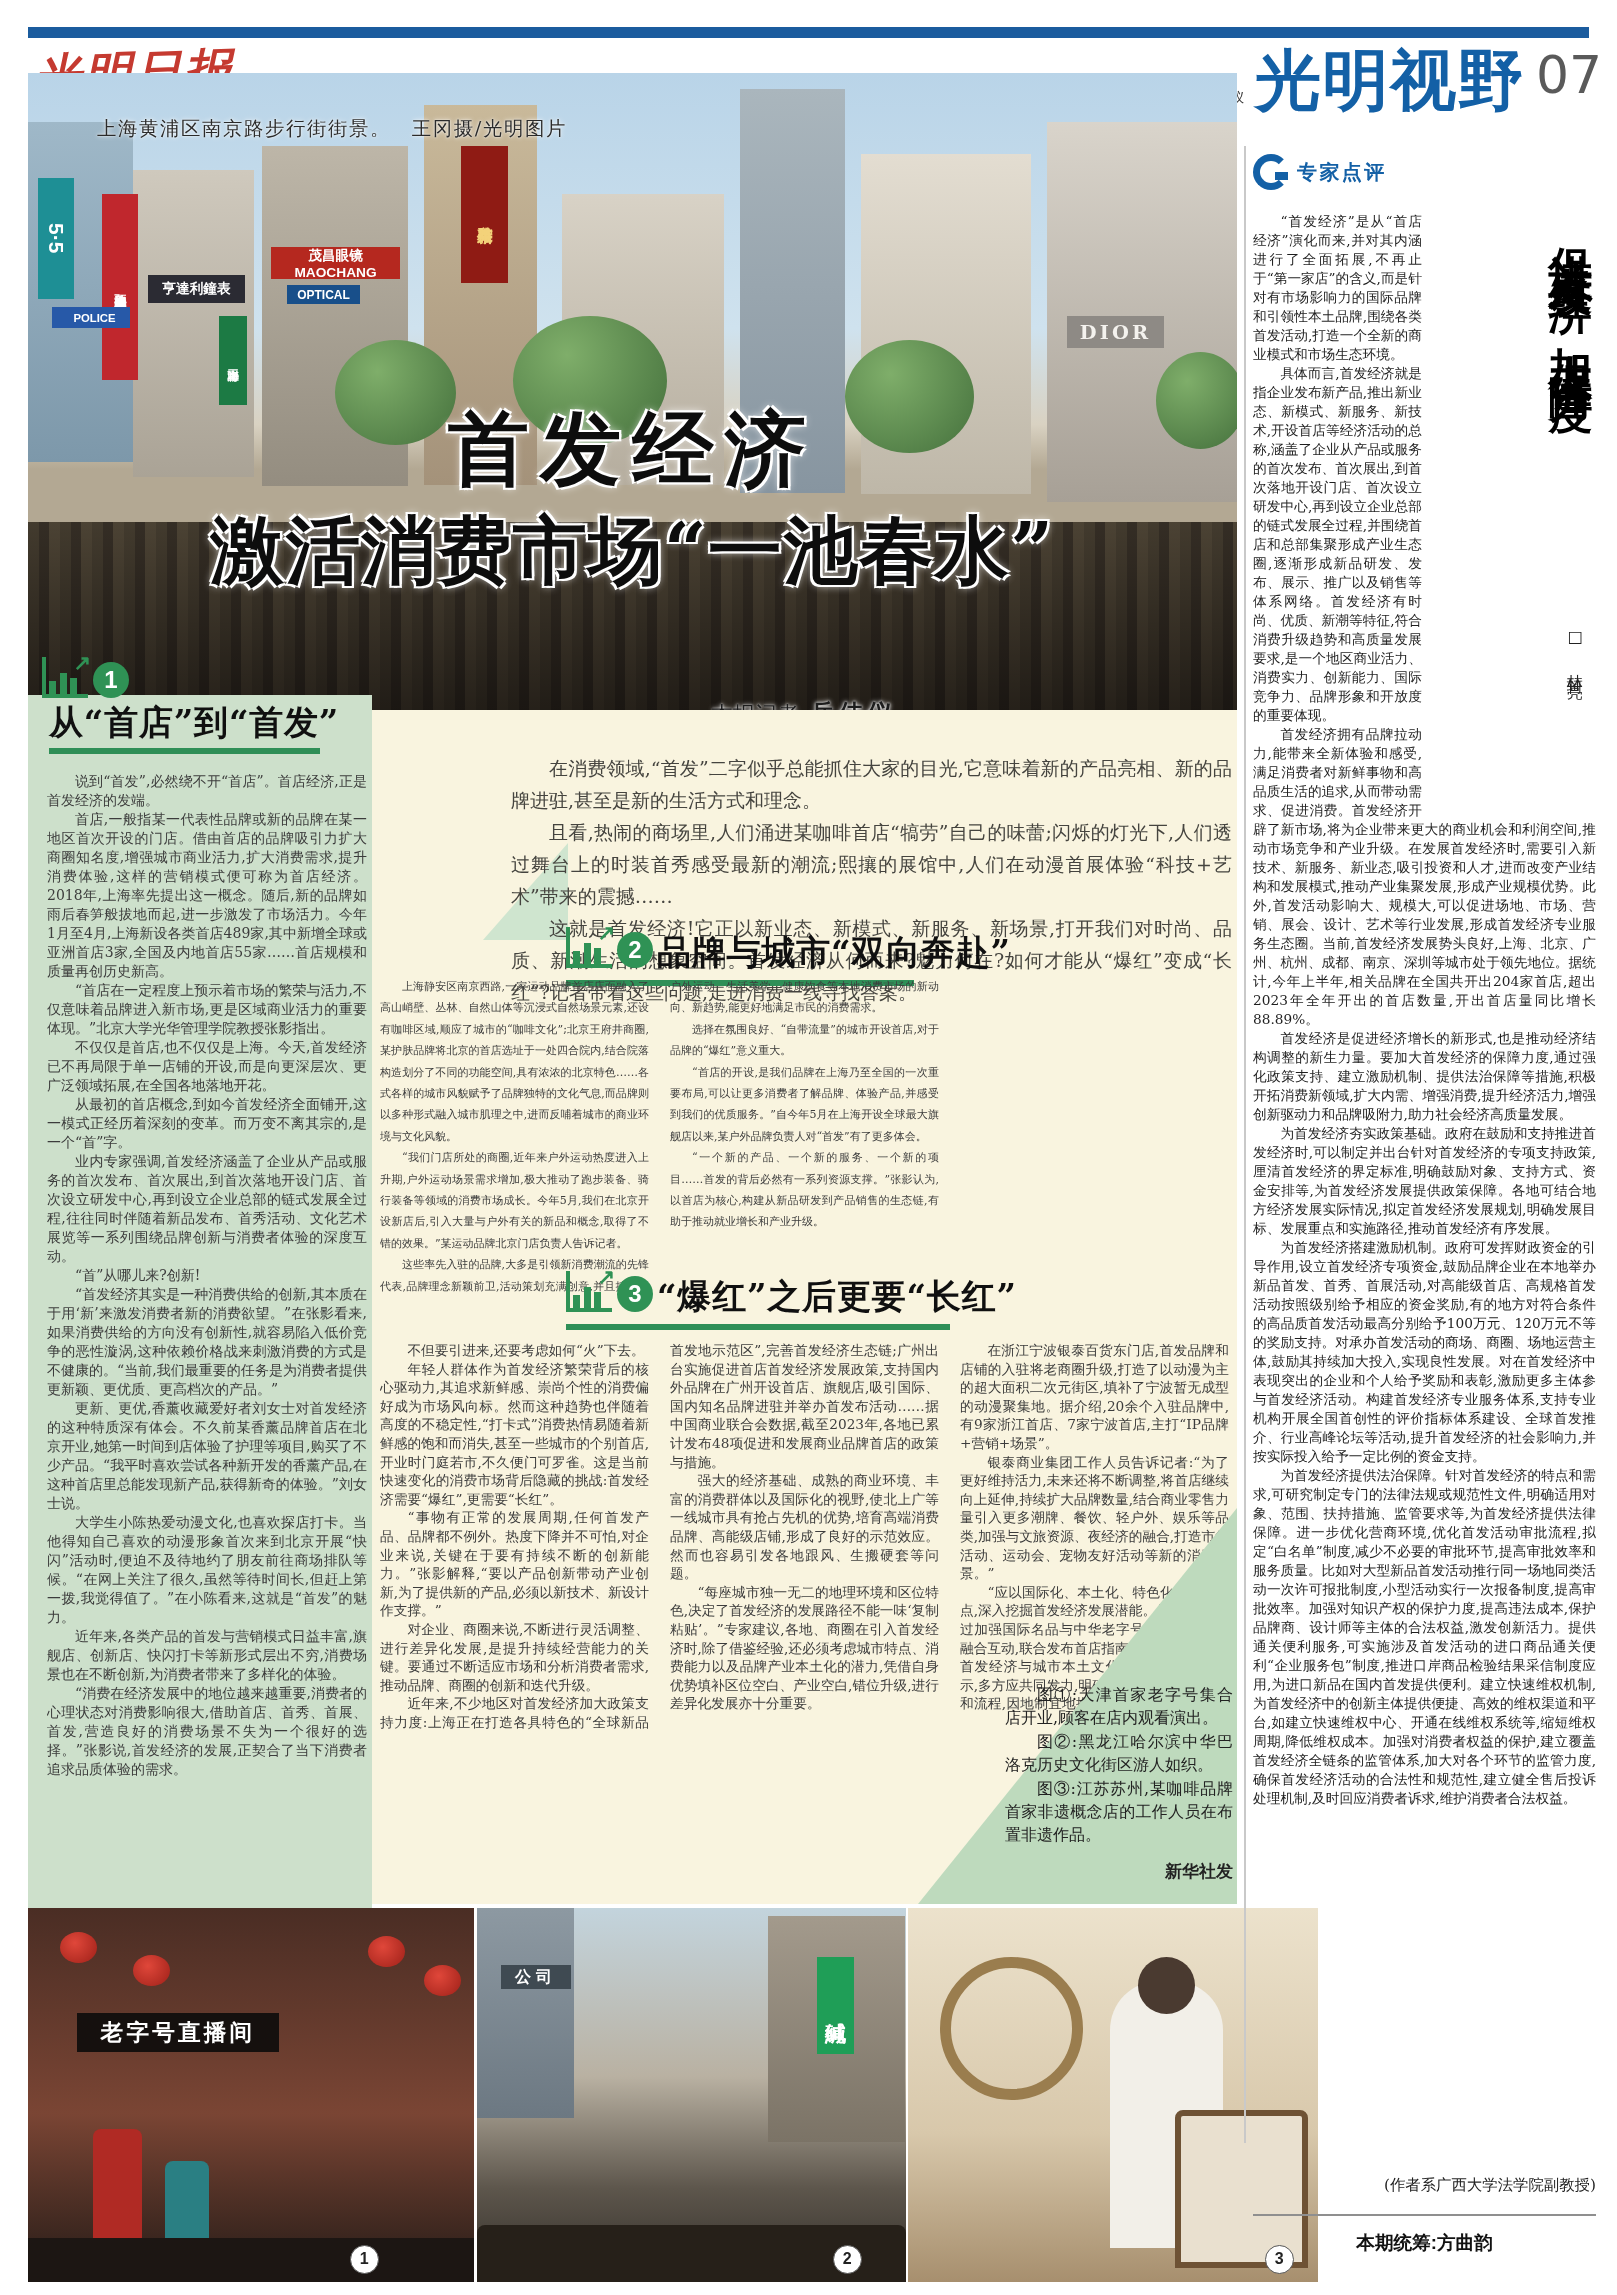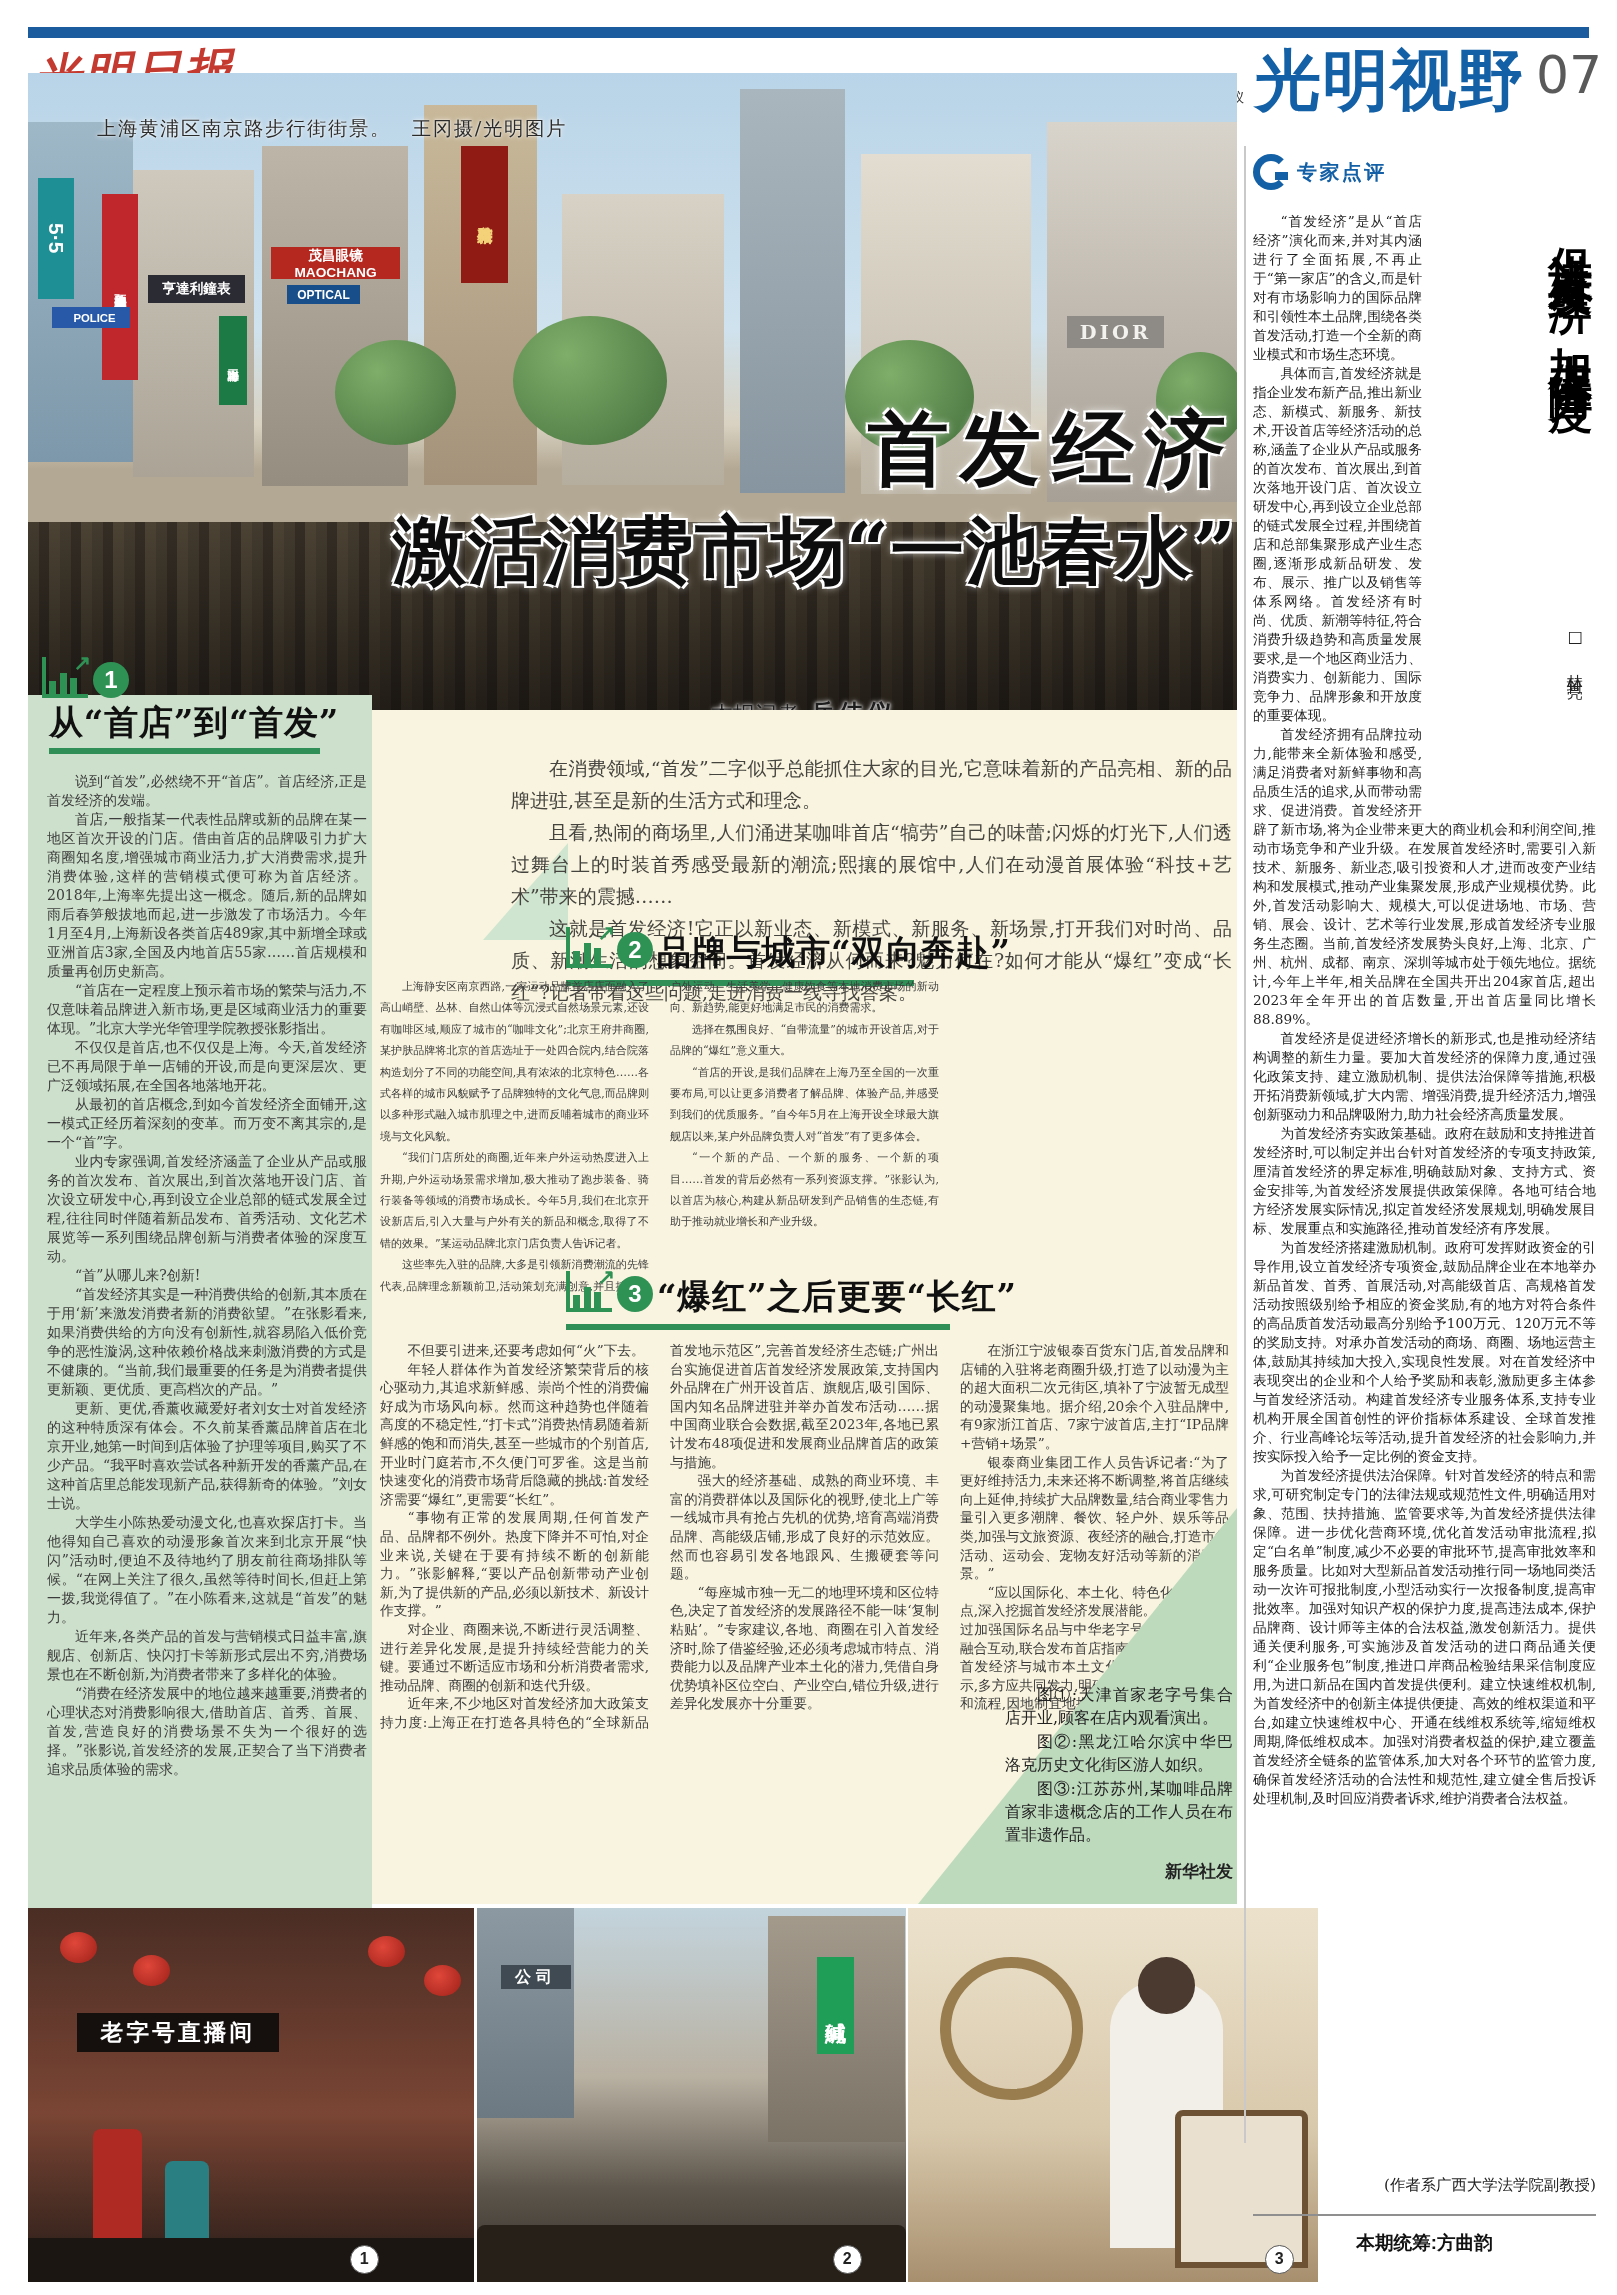--- a/index.html
+++ b/index.html
@@ -20,21 +20,21 @@
   .bld{position:absolute;}
   .crowd{position:absolute;left:0;bottom:0;width:100%;height:190px;
          background:repeating-linear-gradient(90deg,#6e675c 0 11.3px,#57504a 11.3px 21px,#7d7568 21px 32px),
                     linear-gradient(#9a917f,#4c463e);background-blend-mode:multiply;}
   .tree{position:absolute;border-radius:50%;background:radial-gradient(circle at 35% 30%,#7fae6a,#44703c);}
   .sign{position:absolute;display:flex;align-items:center;justify-content:center;text-align:center;
         color:#fff;font-weight:bold;overflow:hidden;}
   .v{writing-mode:vertical-rl;}
   .photo-cap{position:absolute;left:69px;top:42px;font-family:"DejaVu Serif",serif;font-size:19.4px;
              color:#2b2b2b;text-shadow:0 0 4.9px #fff,0 0 1.6px #fff;letter-spacing:1.6px;}
-  .headline{position:absolute;left:0;right:0;text-align:right;font-family:"DejaVu Serif",serif;
+  .headline{position:absolute;left:0;right:0;text-align:center;font-family:"DejaVu Serif",serif;
             font-weight:900;color:#0d0d0d;
             text-shadow:-2.4px -2.4px 0 #fff,2.4px -2.4px 0 #fff,-2.4px 2.4px 0 #fff,2.4px 2.4px 0 #fff,0 0 9.7px #fff;}
   .headline.l1{top:323px;font-size:81px;letter-spacing:11.3px;}
   .headline.l2{top:429px;font-size:74px;letter-spacing:1.6px;}
   .byline{position:absolute;left:683px;top:624px;font-size:22px;color:#1d1d1d;
           text-shadow:0 0 4.9px #fff,0 0 2.4px #fff;font-family:"DejaVu Serif",serif;}
   .byline b{font-size:25px;margin-left:11.3px;letter-spacing:3.2px;}
   
   .cream{left:372px;top:710px;width:865px;height:1194px;background:#f9f4df;}
   .intro{left:511px;top:752px;width:721px;font-family:"DejaVu Serif",serif;font-size:19px;

